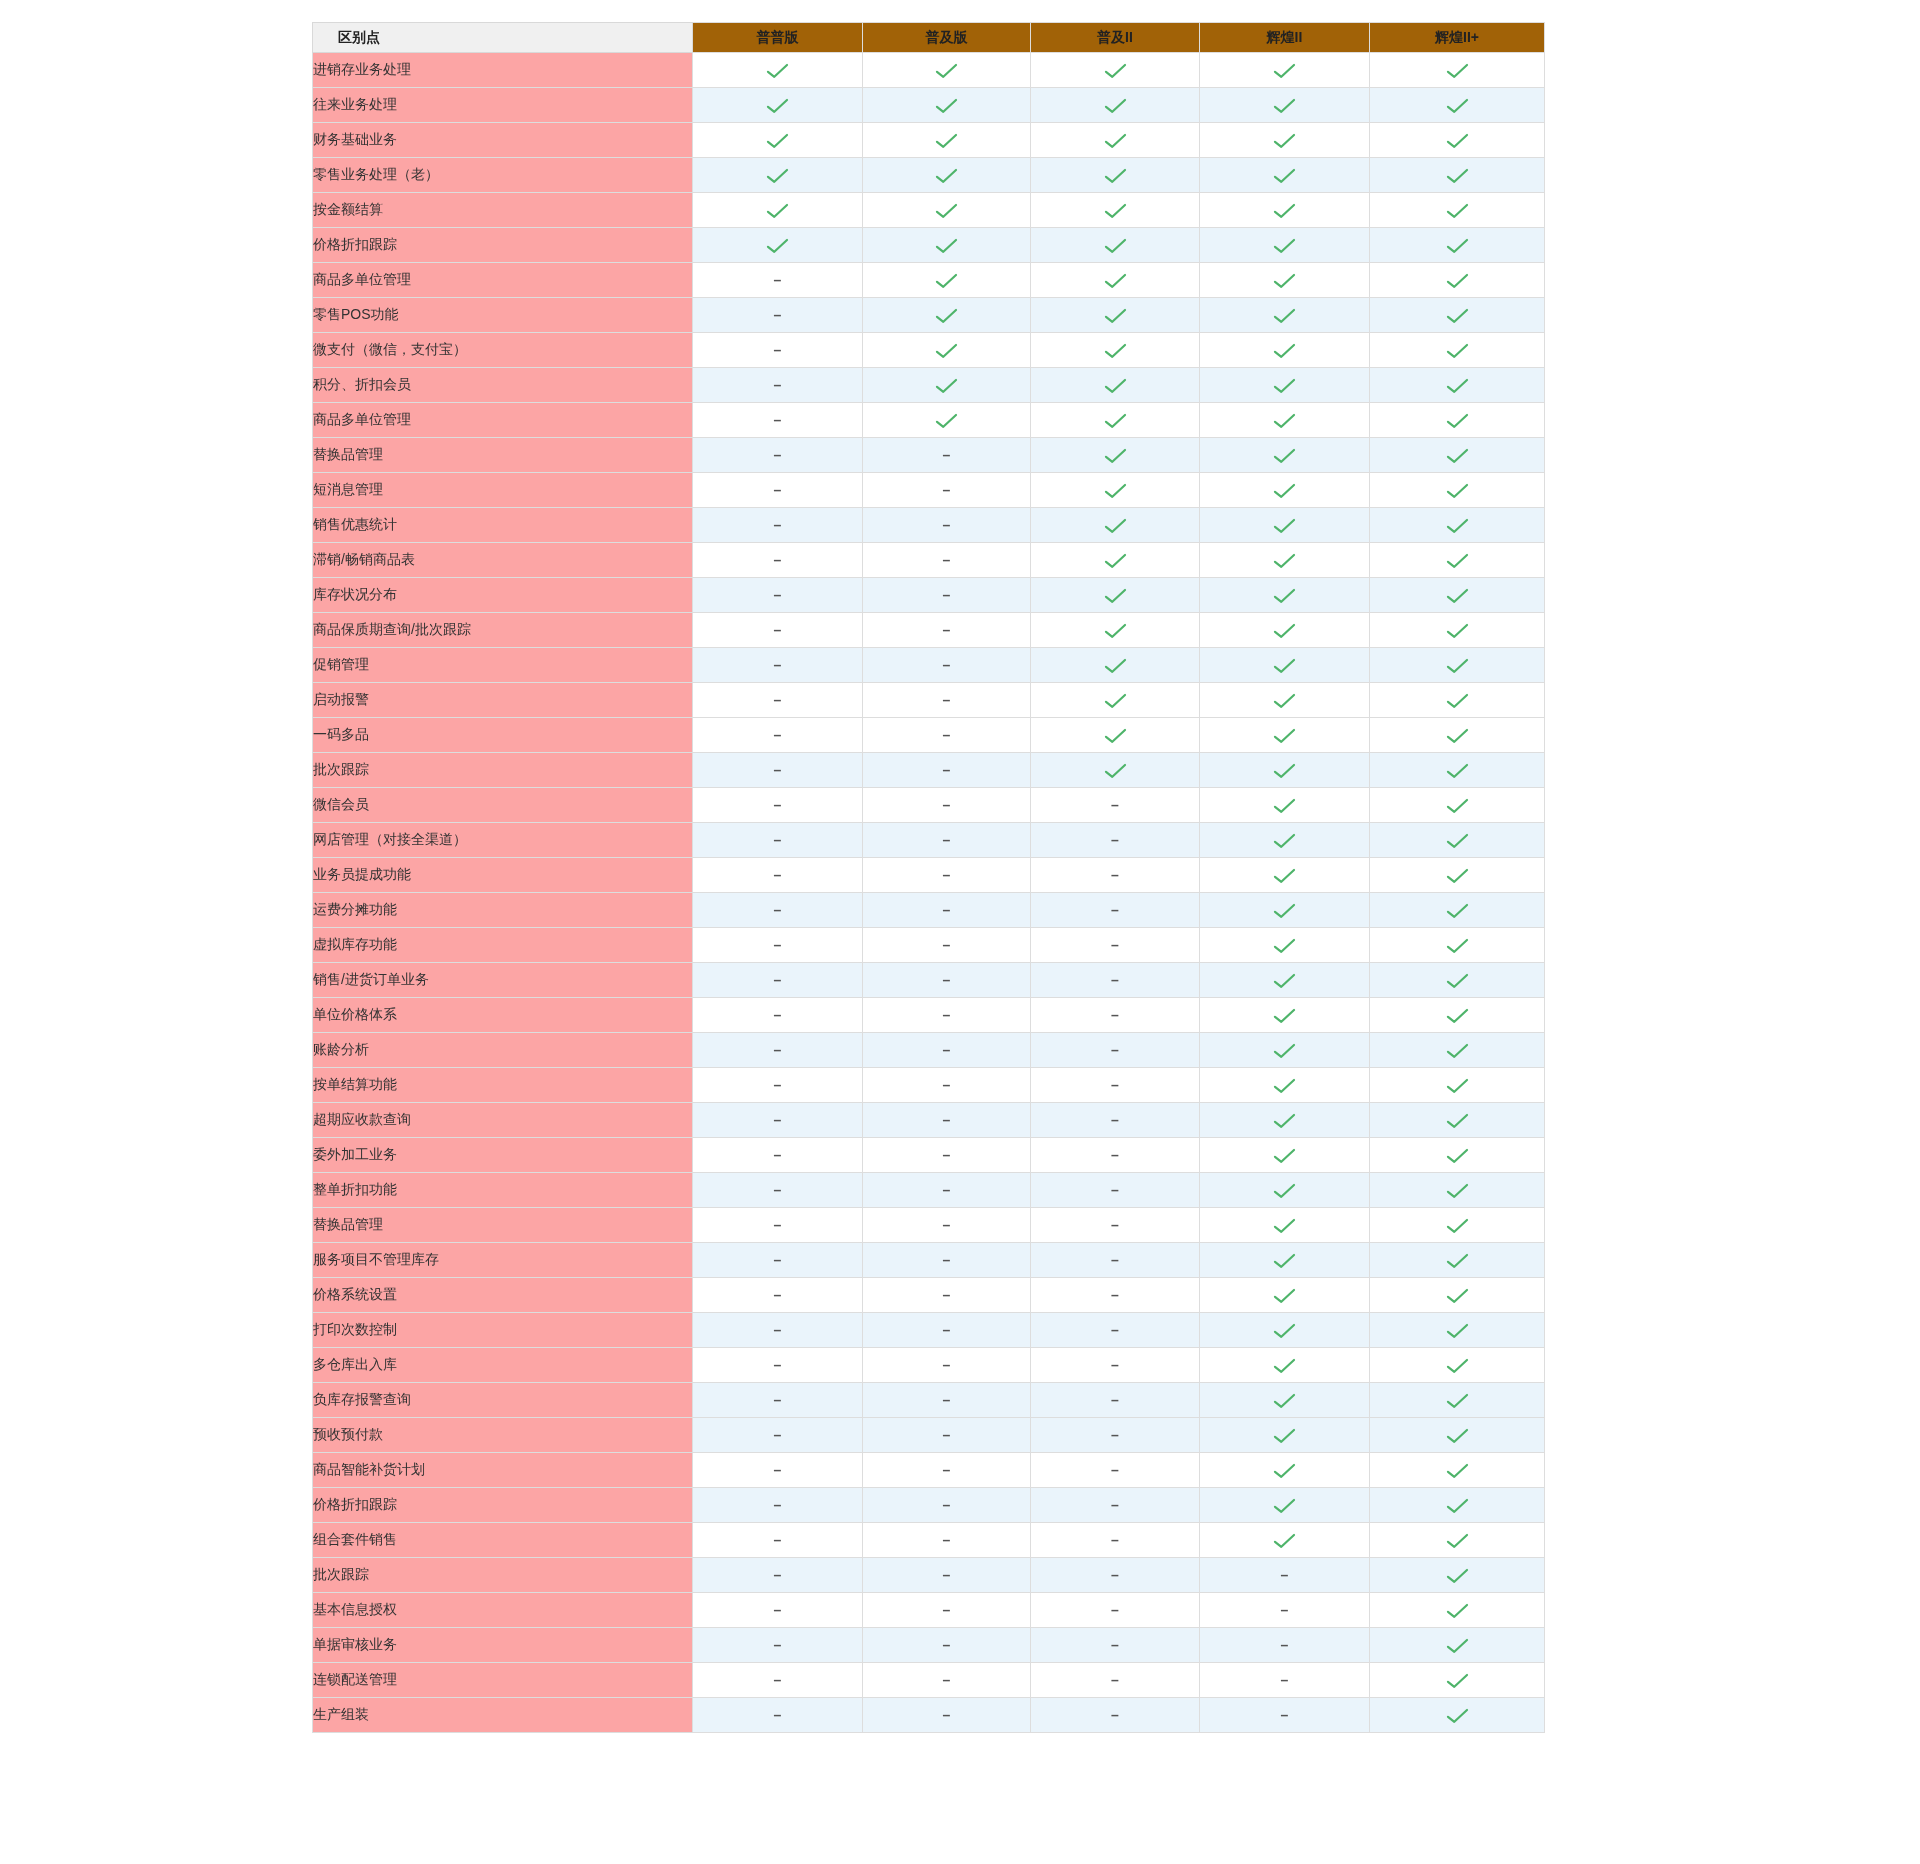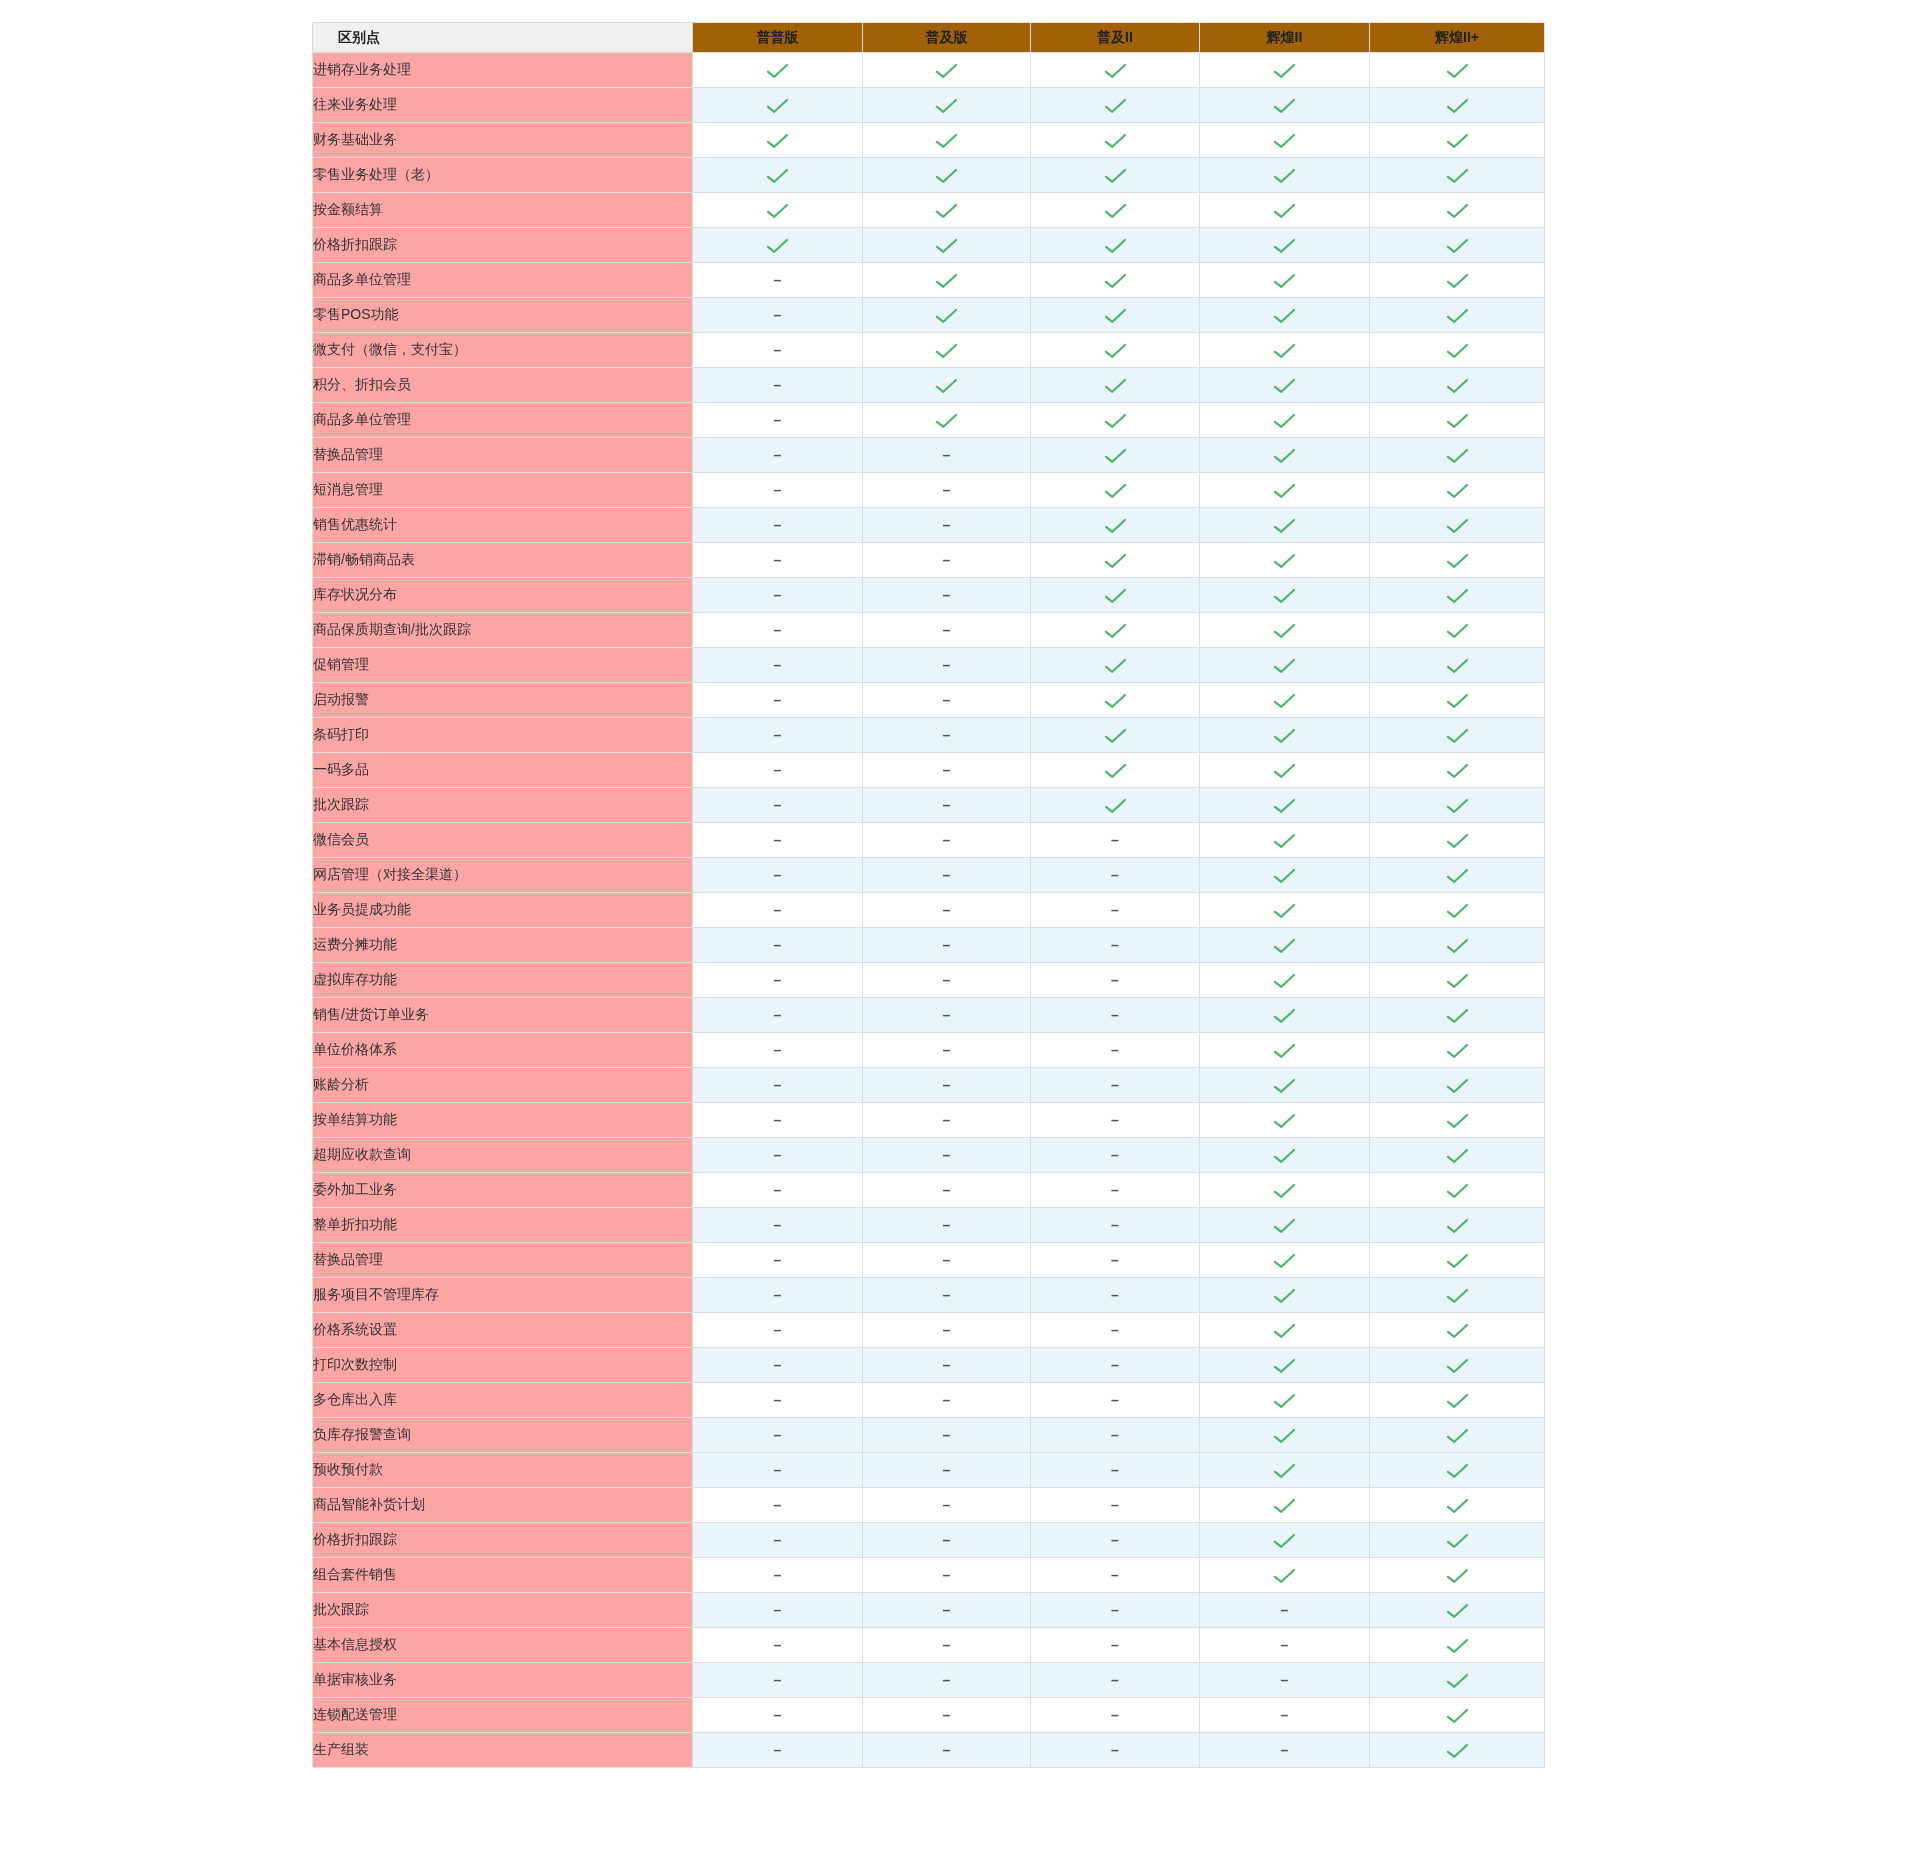--- a/index.html
+++ b/index.html
@@ -391,34 +391,20 @@
           <td class="value-cell"><svg width="23" height="16" viewBox="0 0 23 16">
               <path d="M2 8.8 L8.3 13.8 L21 2" fill="none" stroke="#4eb46a" stroke-width="2.2" stroke-linecap="round" stroke-linejoin="round"></path>
             </svg></td>
           <td class="value-cell"><svg width="23" height="16" viewBox="0 0 23 16">
               <path d="M2 8.8 L8.3 13.8 L21 2" fill="none" stroke="#4eb46a" stroke-width="2.2" stroke-linecap="round" stroke-linejoin="round"></path>
             </svg></td>
           <td class="value-cell"><svg width="23" height="16" viewBox="0 0 23 16">
               <path d="M2 8.8 L8.3 13.8 L21 2" fill="none" stroke="#4eb46a" stroke-width="2.2" stroke-linecap="round" stroke-linejoin="round"></path>
             </svg></td>
         </tr>
-        <tr class="alt">
-          <td class="feature-cell">条码打印</td>
-          <td class="value-cell dash">–</td>
-          <td class="value-cell dash">–</td>
-          <td class="value-cell"><svg width="23" height="16" viewBox="0 0 23 16">
-              <path d="M2 8.8 L8.3 13.8 L21 2" fill="none" stroke="#4eb46a" stroke-width="2.2" stroke-linecap="round" stroke-linejoin="round"></path>
-            </svg></td>
-          <td class="value-cell"><svg width="23" height="16" viewBox="0 0 23 16">
-              <path d="M2 8.8 L8.3 13.8 L21 2" fill="none" stroke="#4eb46a" stroke-width="2.2" stroke-linecap="round" stroke-linejoin="round"></path>
-            </svg></td>
-          <td class="value-cell"><svg width="23" height="16" viewBox="0 0 23 16">
-              <path d="M2 8.8 L8.3 13.8 L21 2" fill="none" stroke="#4eb46a" stroke-width="2.2" stroke-linecap="round" stroke-linejoin="round"></path>
-            </svg></td>
-        </tr>
         <tr>
           <td class="feature-cell">一码多品</td>
           <td class="value-cell dash">–</td>
           <td class="value-cell dash">–</td>
           <td class="value-cell"><svg width="23" height="16" viewBox="0 0 23 16">
               <path d="M2 8.8 L8.3 13.8 L21 2" fill="none" stroke="#4eb46a" stroke-width="2.2" stroke-linecap="round" stroke-linejoin="round"></path>
             </svg></td>
           <td class="value-cell"><svg width="23" height="16" viewBox="0 0 23 16">
               <path d="M2 8.8 L8.3 13.8 L21 2" fill="none" stroke="#4eb46a" stroke-width="2.2" stroke-linecap="round" stroke-linejoin="round"></path>
             </svg></td>

